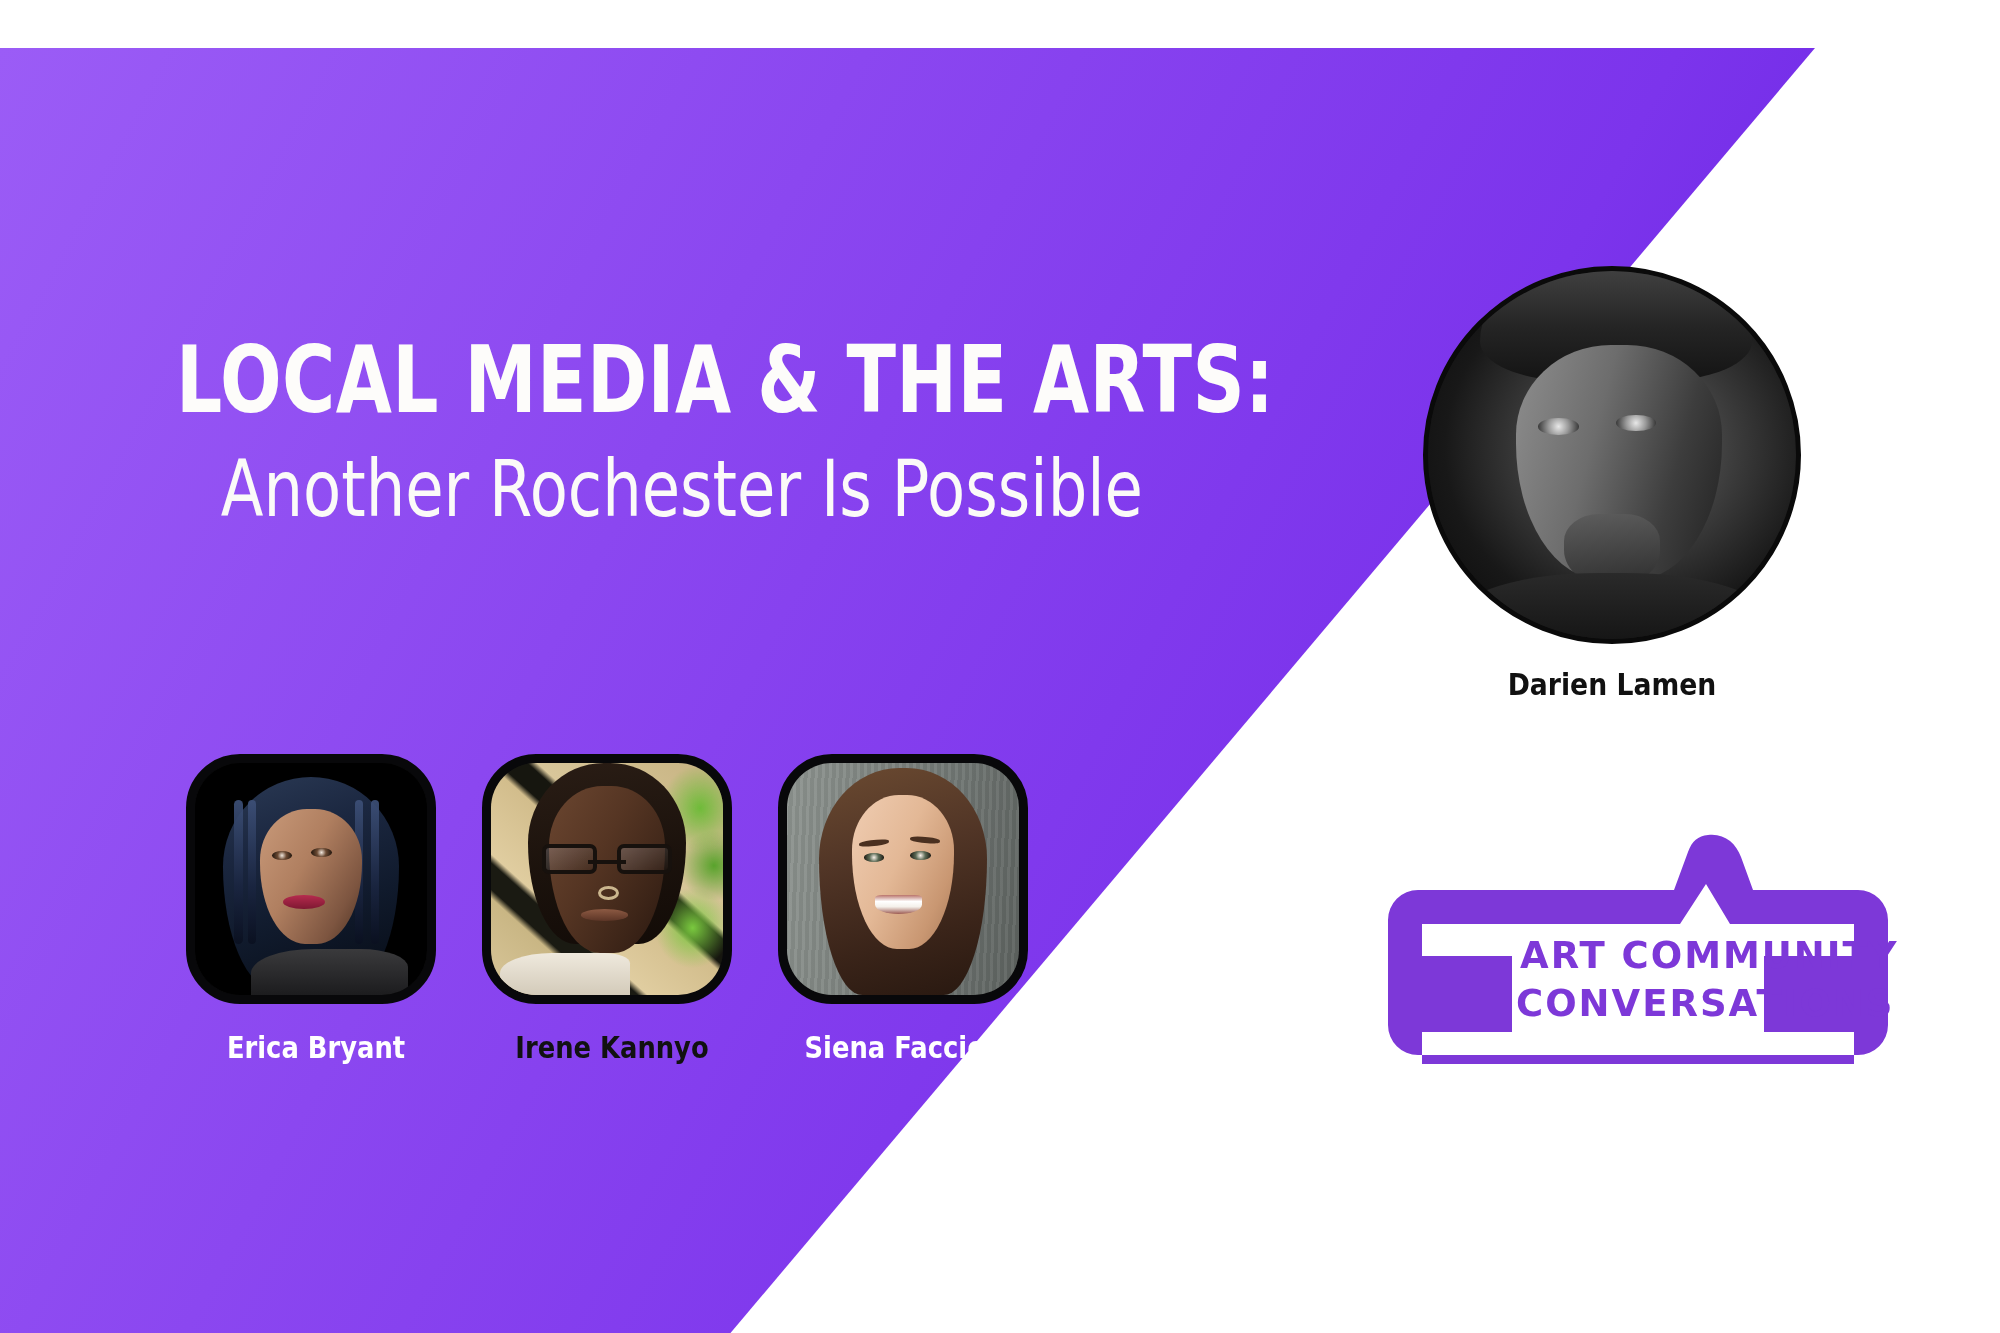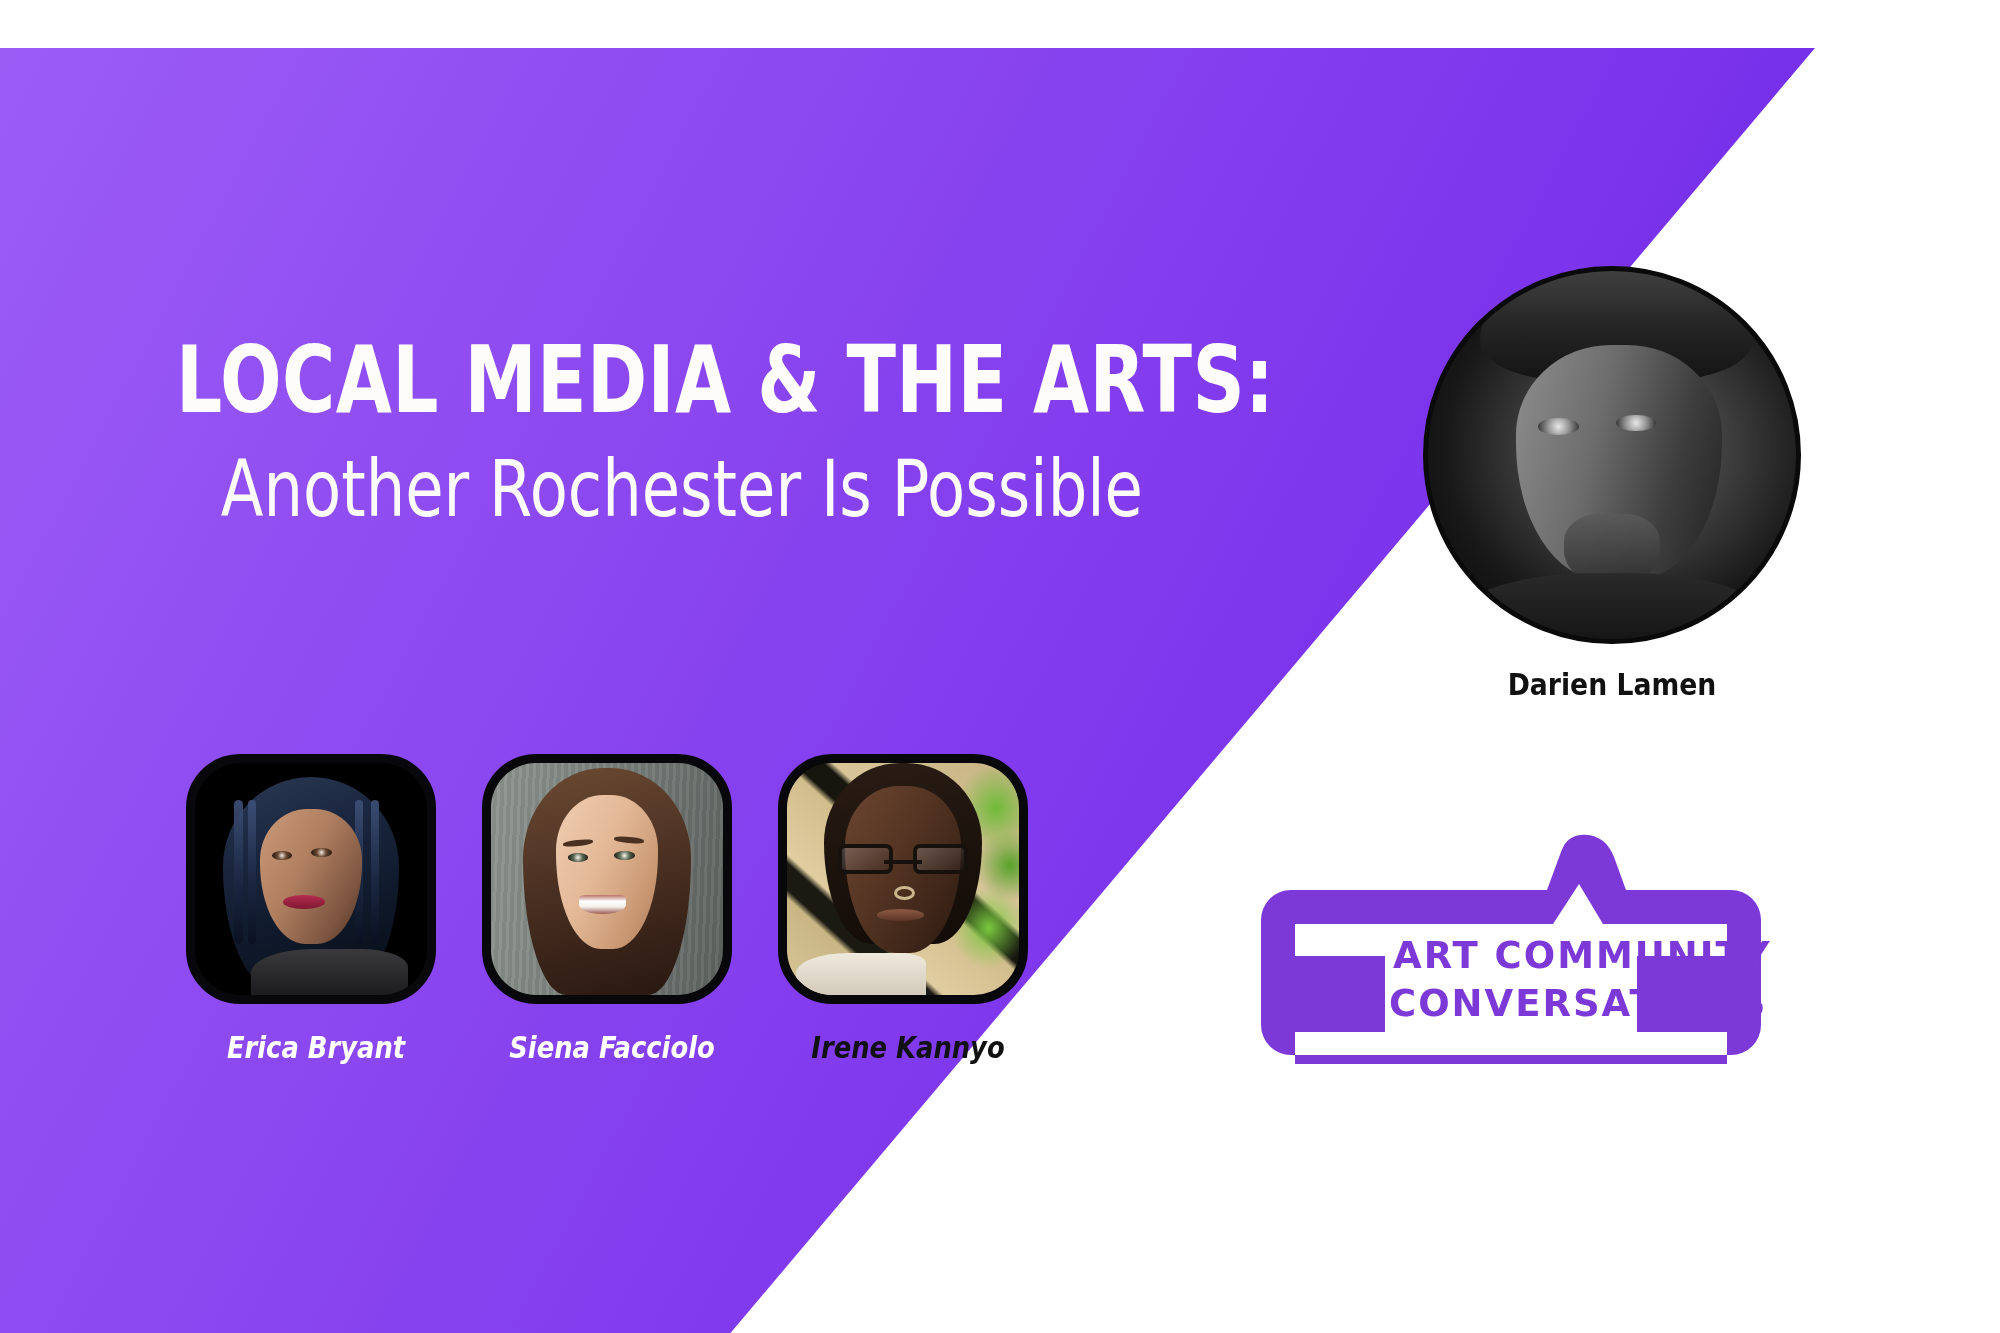--- a/index.html
+++ b/index.html
@@ -93,21 +93,21 @@
   }
 
   
   .panel-row {
     position: absolute;
     left: 186px;
     top: 706px;
     display: flex;
     gap: 36px;
   }
-  .panel-person { width: 260px; font-style: italic; }
+  .panel-person { width: 260px; }
   .panel-photo {
     position: relative;
     width: 250px;
     height: 250px;
     border-radius: 54px;
     overflow: hidden;
     border: 9px solid #08080a;
     background: #101010;
   }
   .panel-photo .art { position: absolute; inset: 0; }
@@ -119,21 +119,21 @@
     font-size: 30px;
     transform: scaleX(0.86);
     white-space: nowrap;
   }
   .panel-name.on-purple { color: #ffffff; }
   .panel-name.on-white  { color: #111111; }
 
   
   .logo {
     position: absolute;
-    left: 1251px;
+    left: 1378px;
     top: 772px;
     width: 520px;
     height: 250px;
   }
   .logo svg { width: 100%; height: 100%; display: block; }
   .logo-line {
     font-family: "DejaVu Sans", sans-serif;
     font-weight: 700;
     letter-spacing: 2px;
   }
@@ -277,51 +277,51 @@
           <div class="e-lips"></div>
           <div class="e-coat"></div>
         </div>
       </div>
       <div class="panel-name on-purple">Erica Bryant</div>
     </div>
 
     <div class="panel-person">
       <div class="panel-photo">
         <div class="art">
-          <div class="s-bg"></div>
-          <div class="s-hair"></div>
-          <div class="s-face"></div>
-          <div class="s-brow l"></div>
-          <div class="s-brow r"></div>
-          <div class="s-eye l"></div>
-          <div class="s-eye r"></div>
-          <div class="s-smile"></div>
-        </div>
-      </div>
-      <div class="panel-name on-purple">Siena Facciolo</div>
-    </div>
-
-    <div class="panel-person">
-      <div class="panel-photo">
-        <div class="art">
           <div class="i-bg"></div>
           <div class="i-leaf"></div>
           <div class="i-hair"></div>
           <div class="i-face"></div>
           <div class="i-glasses">
             <div class="i-lens l"></div>
             <div class="i-lens r"></div>
           </div>
           <div class="i-bridge"></div>
           <div class="i-nose-ring"></div>
           <div class="i-lips"></div>
           <div class="i-shirt"></div>
         </div>
       </div>
       <div class="panel-name on-white">Irene Kannyo</div>
+    </div>
+
+    <div class="panel-person">
+      <div class="panel-photo">
+        <div class="art">
+          <div class="s-bg"></div>
+          <div class="s-hair"></div>
+          <div class="s-face"></div>
+          <div class="s-brow l"></div>
+          <div class="s-brow r"></div>
+          <div class="s-eye l"></div>
+          <div class="s-eye r"></div>
+          <div class="s-smile"></div>
+        </div>
+      </div>
+      <div class="panel-name on-purple">Siena Facciolo</div>
     </div>
 
   </div>
 
   <div class="logo">
     <svg viewBox="0 0 520 250" xmlns="http://www.w3.org/2000/svg">
       <path fill="#7d38d8" fill-rule="evenodd" d="
         M 330 15
         c 16 -2 28 8 33 22
         l 12 33

